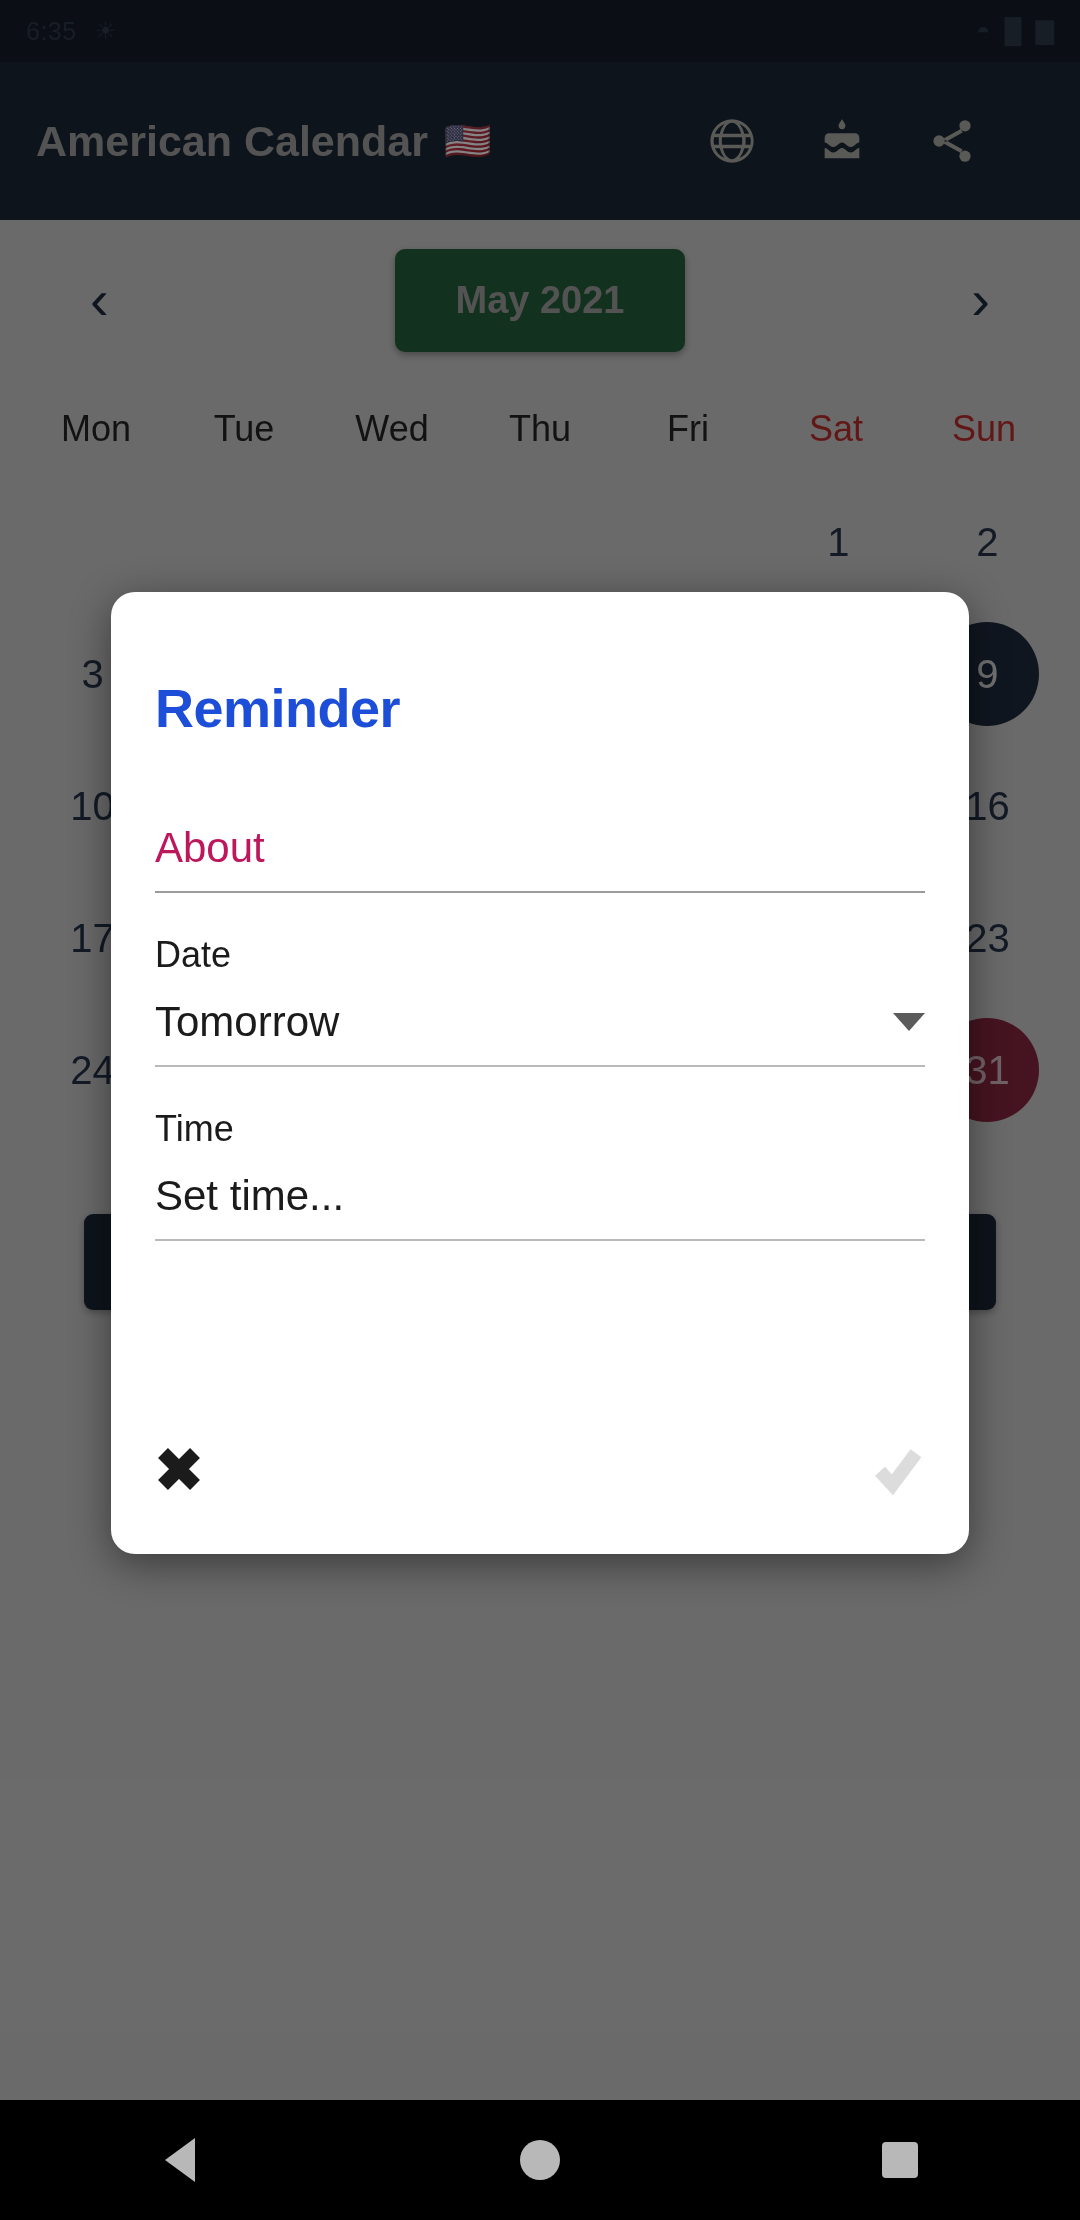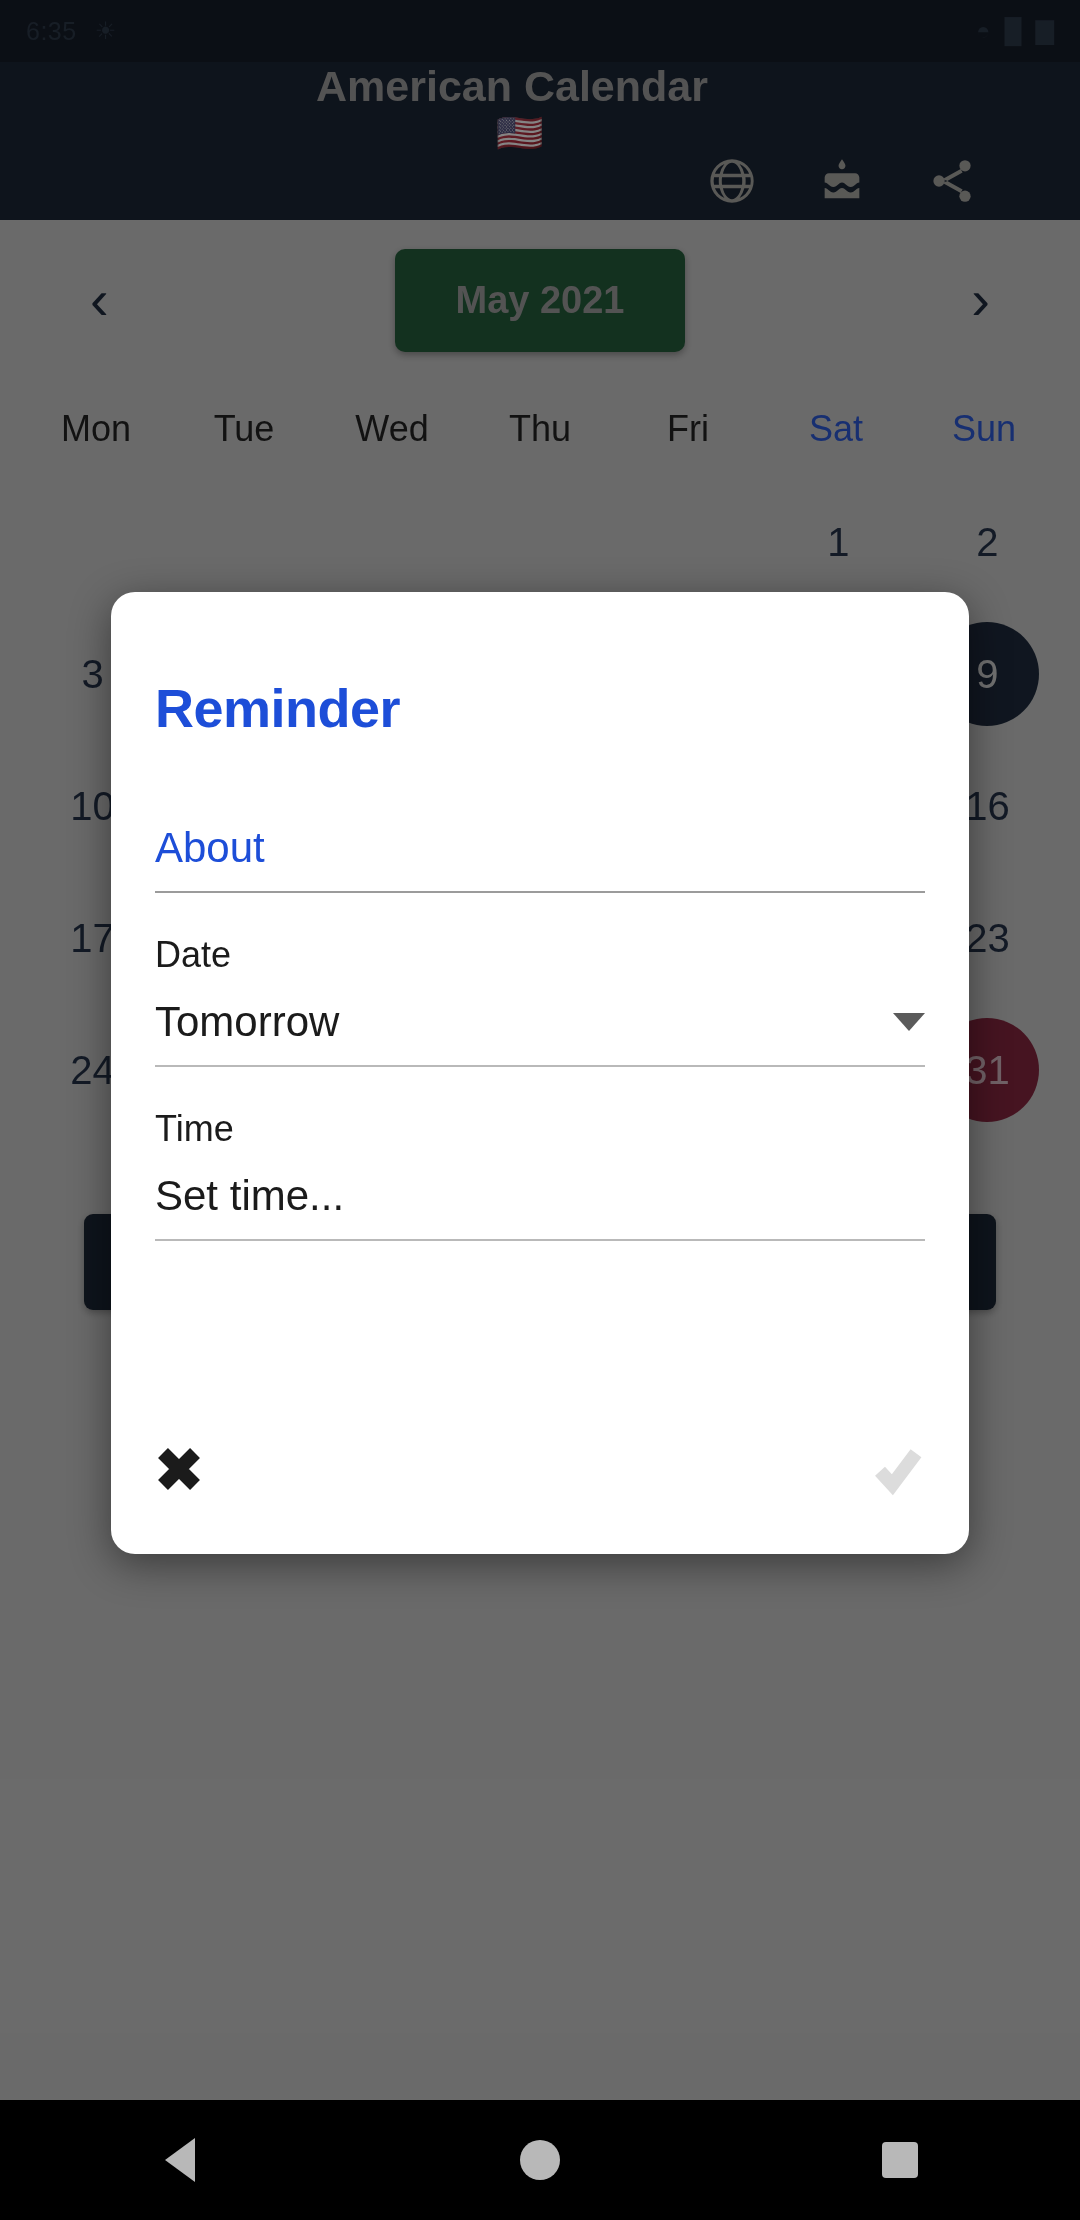--- a/index.html
+++ b/index.html
@@ -32,21 +32,20 @@
   .sb-ico  { color:#1d2a3c; font-size:24px; line-height:1; }
 
   
   #app-bar {
     position:absolute; top:62px; left:0;
     width:1024px; height:158px;
     background:#0a1526;
     display:flex; align-items:center;
     padding:0 36px;
     z-index:3;
-    flex-direction:column;
   }
   #app-title {
     color:#9a9a9a;
     font-size:43px;
     font-weight:bold;
     white-space:nowrap;
   }
   #app-flag { font-size:38px; margin-left:16px; }
   #appbar-actions {
     margin-left:auto;
@@ -82,21 +81,21 @@
     padding:30px 60px;
     border-radius:10px;
     box-shadow:0 3px 7px rgba(0,0,0,.35);
   }
 
   #weekday-row {
     display:grid; grid-template-columns:repeat(7,1fr);
     margin-top:28px; padding:0 22px;
   }
   .weekday { text-align:center; font-size:36px; color:#111; }
-  .weekday.weekend { color:#1d4ed8; }
+  .weekday.weekend { color:#b91c1c; }
 
   #day-grid {
     display:grid; grid-template-columns:repeat(7,1fr);
     grid-auto-rows:132px;
     padding:0 18px; margin-top:26px;
   }
   .day-cell {
     display:flex; align-items:center; justify-content:center;
     font-size:40px; color:#14233c;
     position:relative;
@@ -162,21 +161,21 @@
   .field-label {
     font-size:36px; color:#1b1b1b;
     line-height:1.1;
   }
   .field-value {
     font-size:42px; color:#1b1b1b;
     padding:24px 0 20px 0;
     line-height:1.1;
     display:flex; align-items:center;
   }
-  .field-value.placeholder { color:#1d4ed8; }
+  .field-value.placeholder { color:#be185d; }
   .underline { height:2px; background:#b9b9b9; width:100%; }
   .underline.strong { background:#9b9b9b; }
   .caret {
     margin-left:auto;
     width:0; height:0;
     border-left:16px solid transparent;
     border-right:16px solid transparent;
     border-top:18px solid #5b5b5b;
   }
 

